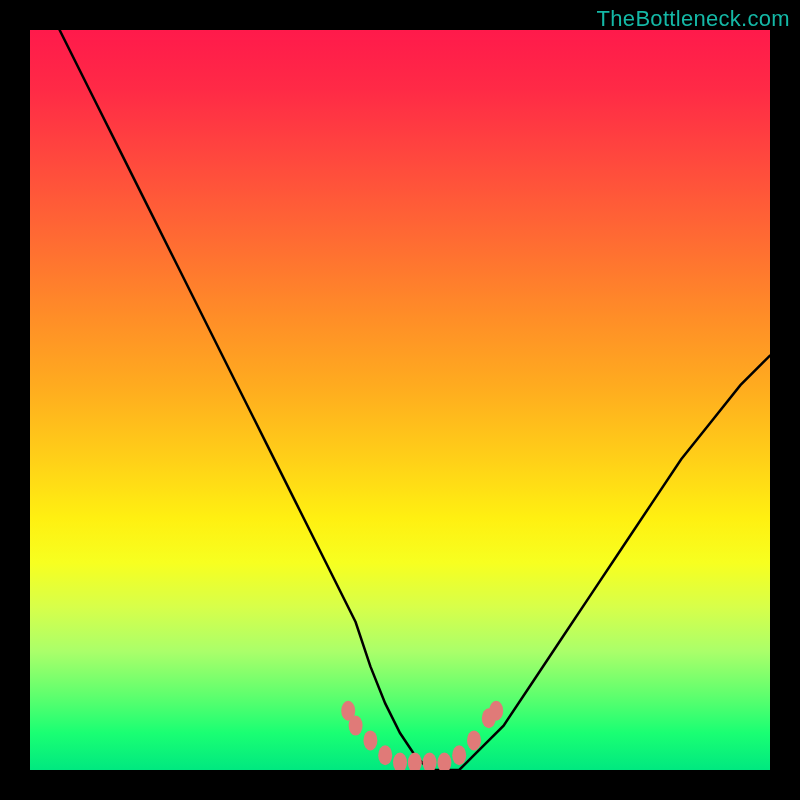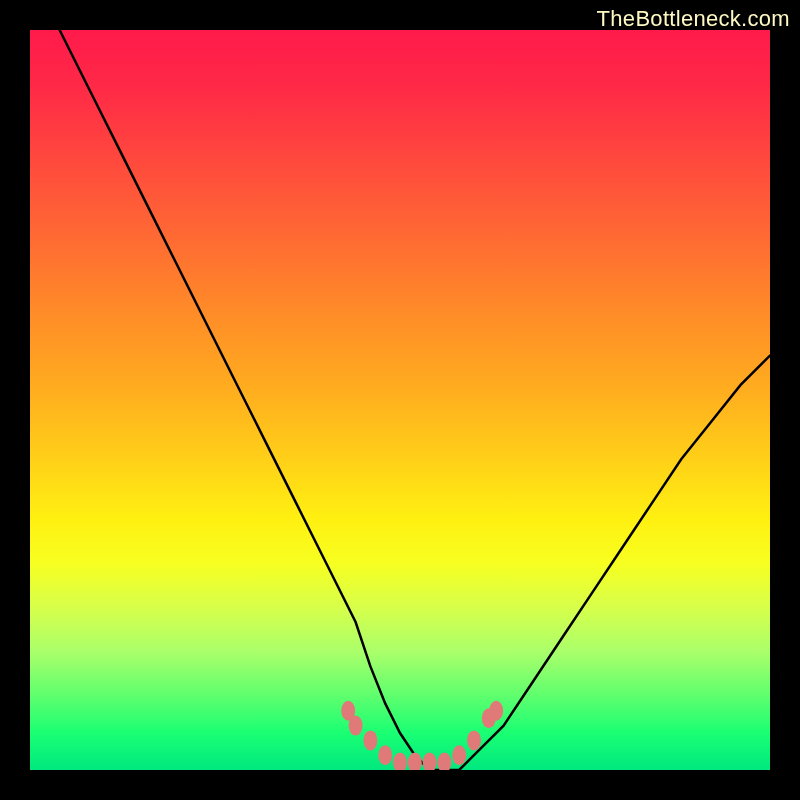--- a/index.html
+++ b/index.html
@@ -47,21 +47,21 @@
     position: absolute;
     left: 0;
     top: 0;
     width: 740px;
     height: 740px;
   }
   .watermark {
     position: absolute;
     top: 6px;
     right: 10px;
-    color: #fef9c3;
+    color: #14b8a6;
     font-size: 22px;
     font-weight: 500;
     letter-spacing: 0.3px;
     user-select: none;
   }
 </style>
 </head>
 <body>
 
 <div class="frame">

